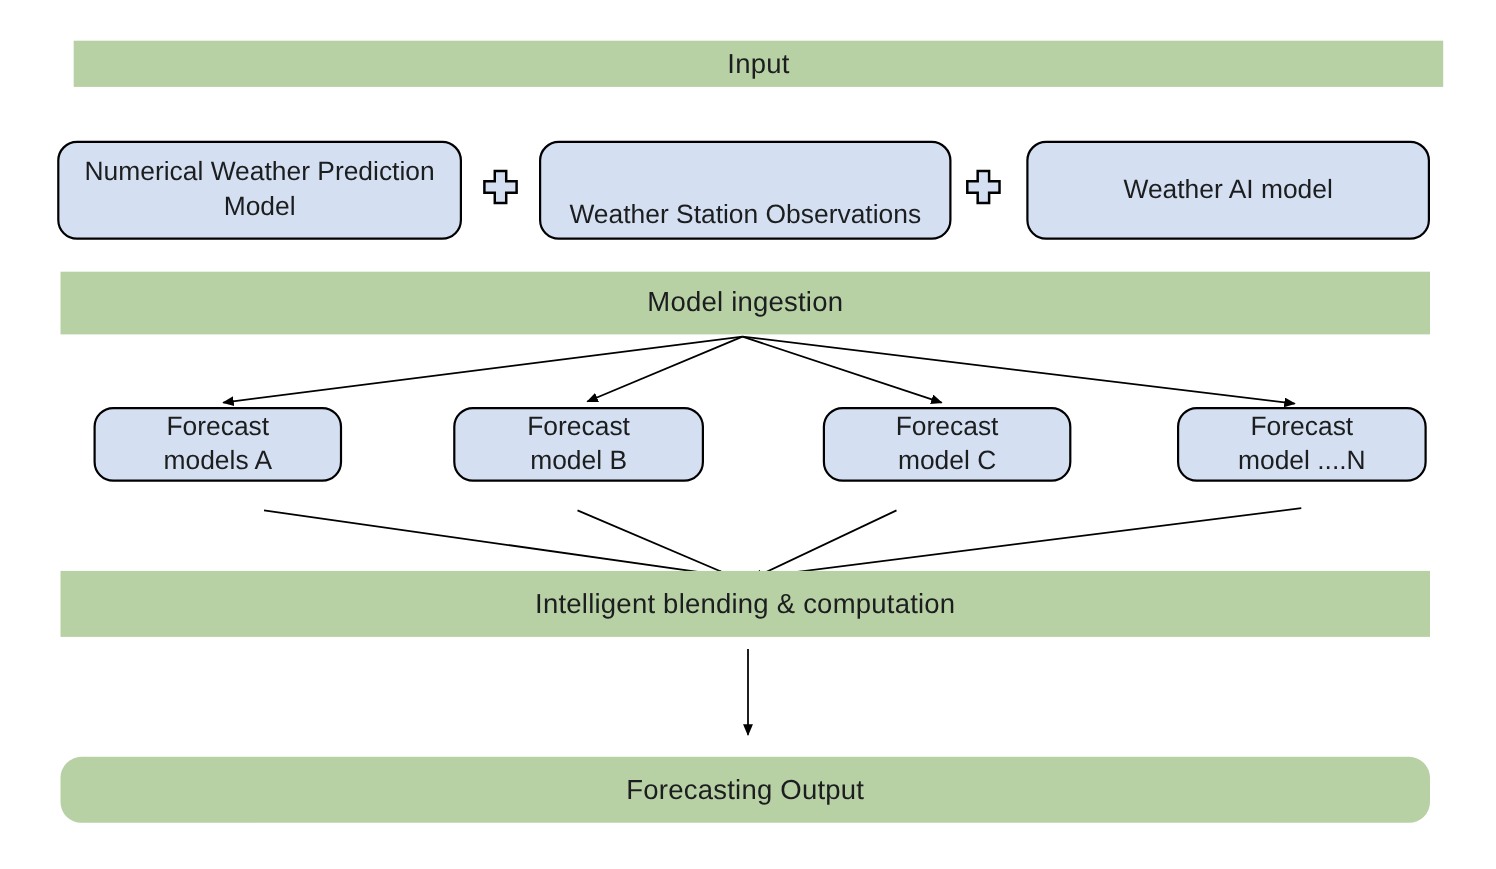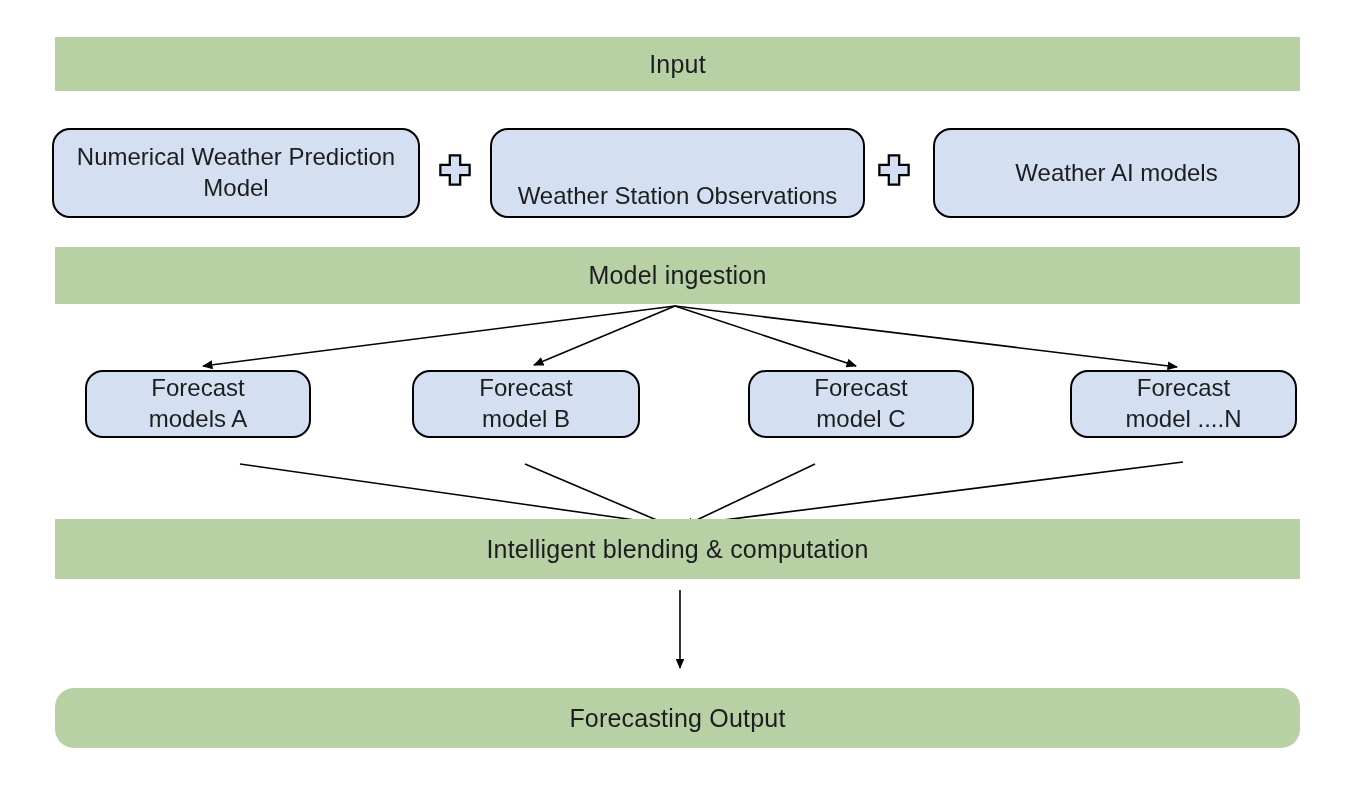--- a/index.html
+++ b/index.html
@@ -16,21 +16,21 @@
     position: absolute;
     left: 55px;
     width: 1245px;
     background: var(--banner_green, #b7d1a5);
     display: flex;
     align-items: center;
     justify-content: center;
     font-size: 25px;
     letter-spacing: 0.2px;
   }
-  .banner.input      { top: 37px;  height: 54px; }
+  .banner.input      { top: 37px;  height: 42px; margin-left: 12px; }
   .banner.ingestion  { top: 247px; height: 57px; }
   .banner.blending   { top: 519px; height: 60px; }
   .banner.output     { top: 688px; height: 60px; border-radius: 19px; }
 
   .box {
     position: absolute;
     background: var(--box_blue_fill, #d4e0f2);
     border: 2px solid var(--box_border, #000000);
     border-radius: 18px;
     display: flex;
@@ -138,21 +138,21 @@
     <span>Weather Station Observations</span>
   </div>
 
   <div class="plus plus2">
     <svg viewBox="0 0 36 36" aria-hidden="true">
       <path d="M12.5 2.5 h11 v10 h10 v11 h-10 v10 h-11 v-10 h-10 v-11 h10 z"></path>
     </svg>
   </div>
 
   <div class="box src src3">
-    <span>Weather AI models</span>
+    <span>Weather AI model</span>
   </div>
 
   <div class="box fm fmA">
     <span>Forecast</span>
     <span>models A</span>
   </div>
 
   <div class="box fm fmB">
     <span>Forecast</span>
     <span>model B</span>

